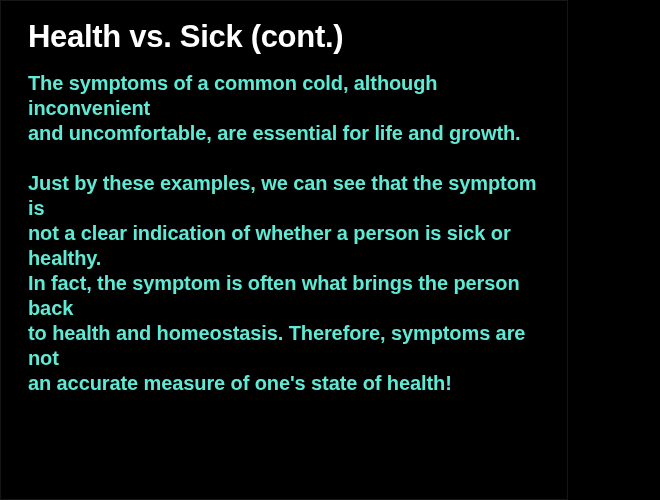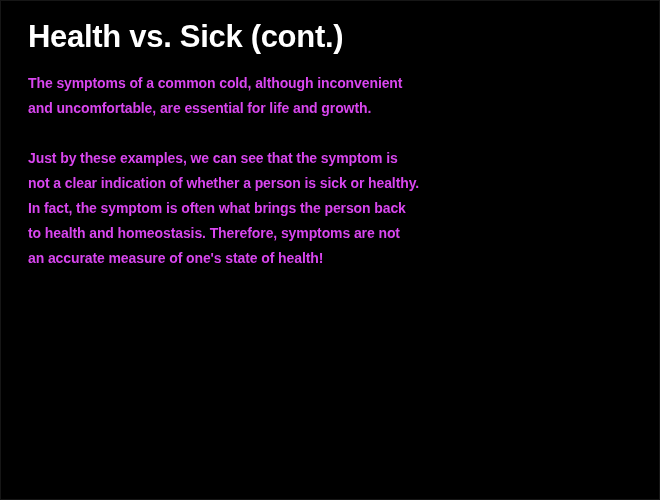--- a/index.html
+++ b/index.html
@@ -8,21 +8,21 @@
     padding: 0;
     background: #000000;
   }
 
   body {
     font-family: "Liberation Sans", "DejaVu Sans", sans-serif;
   }
 
   #slide {
     position: relative;
-    width: 660px;
+    width: 568px;
     height: 500px;
     box-sizing: border-box;
     background: #000000;
     border: 1px solid #161616;
     overflow: hidden;
   }
 
   #slide-body {
     position: absolute;
     left: 27px;
@@ -43,23 +43,23 @@
     -webkit-font-smoothing: antialiased;
   }
 
   .body-block {
     margin-top: 16px;
   }
 
   .body-para {
     margin: 0;
     padding: 0;
-    color: #d946ef;
+    color: #5eead4;
     font-family: "Liberation Sans Narrow", "Liberation Sans", "DejaVu Sans Condensed", sans-serif;
-    font-size: 14px;
+    font-size: 20px;
     font-weight: 700;
     line-height: 25px;
     letter-spacing: -0.1px;
     white-space: pre-line;
     -webkit-font-smoothing: antialiased;
   }
 
   .para-gap {
     height: 25px;
   }

